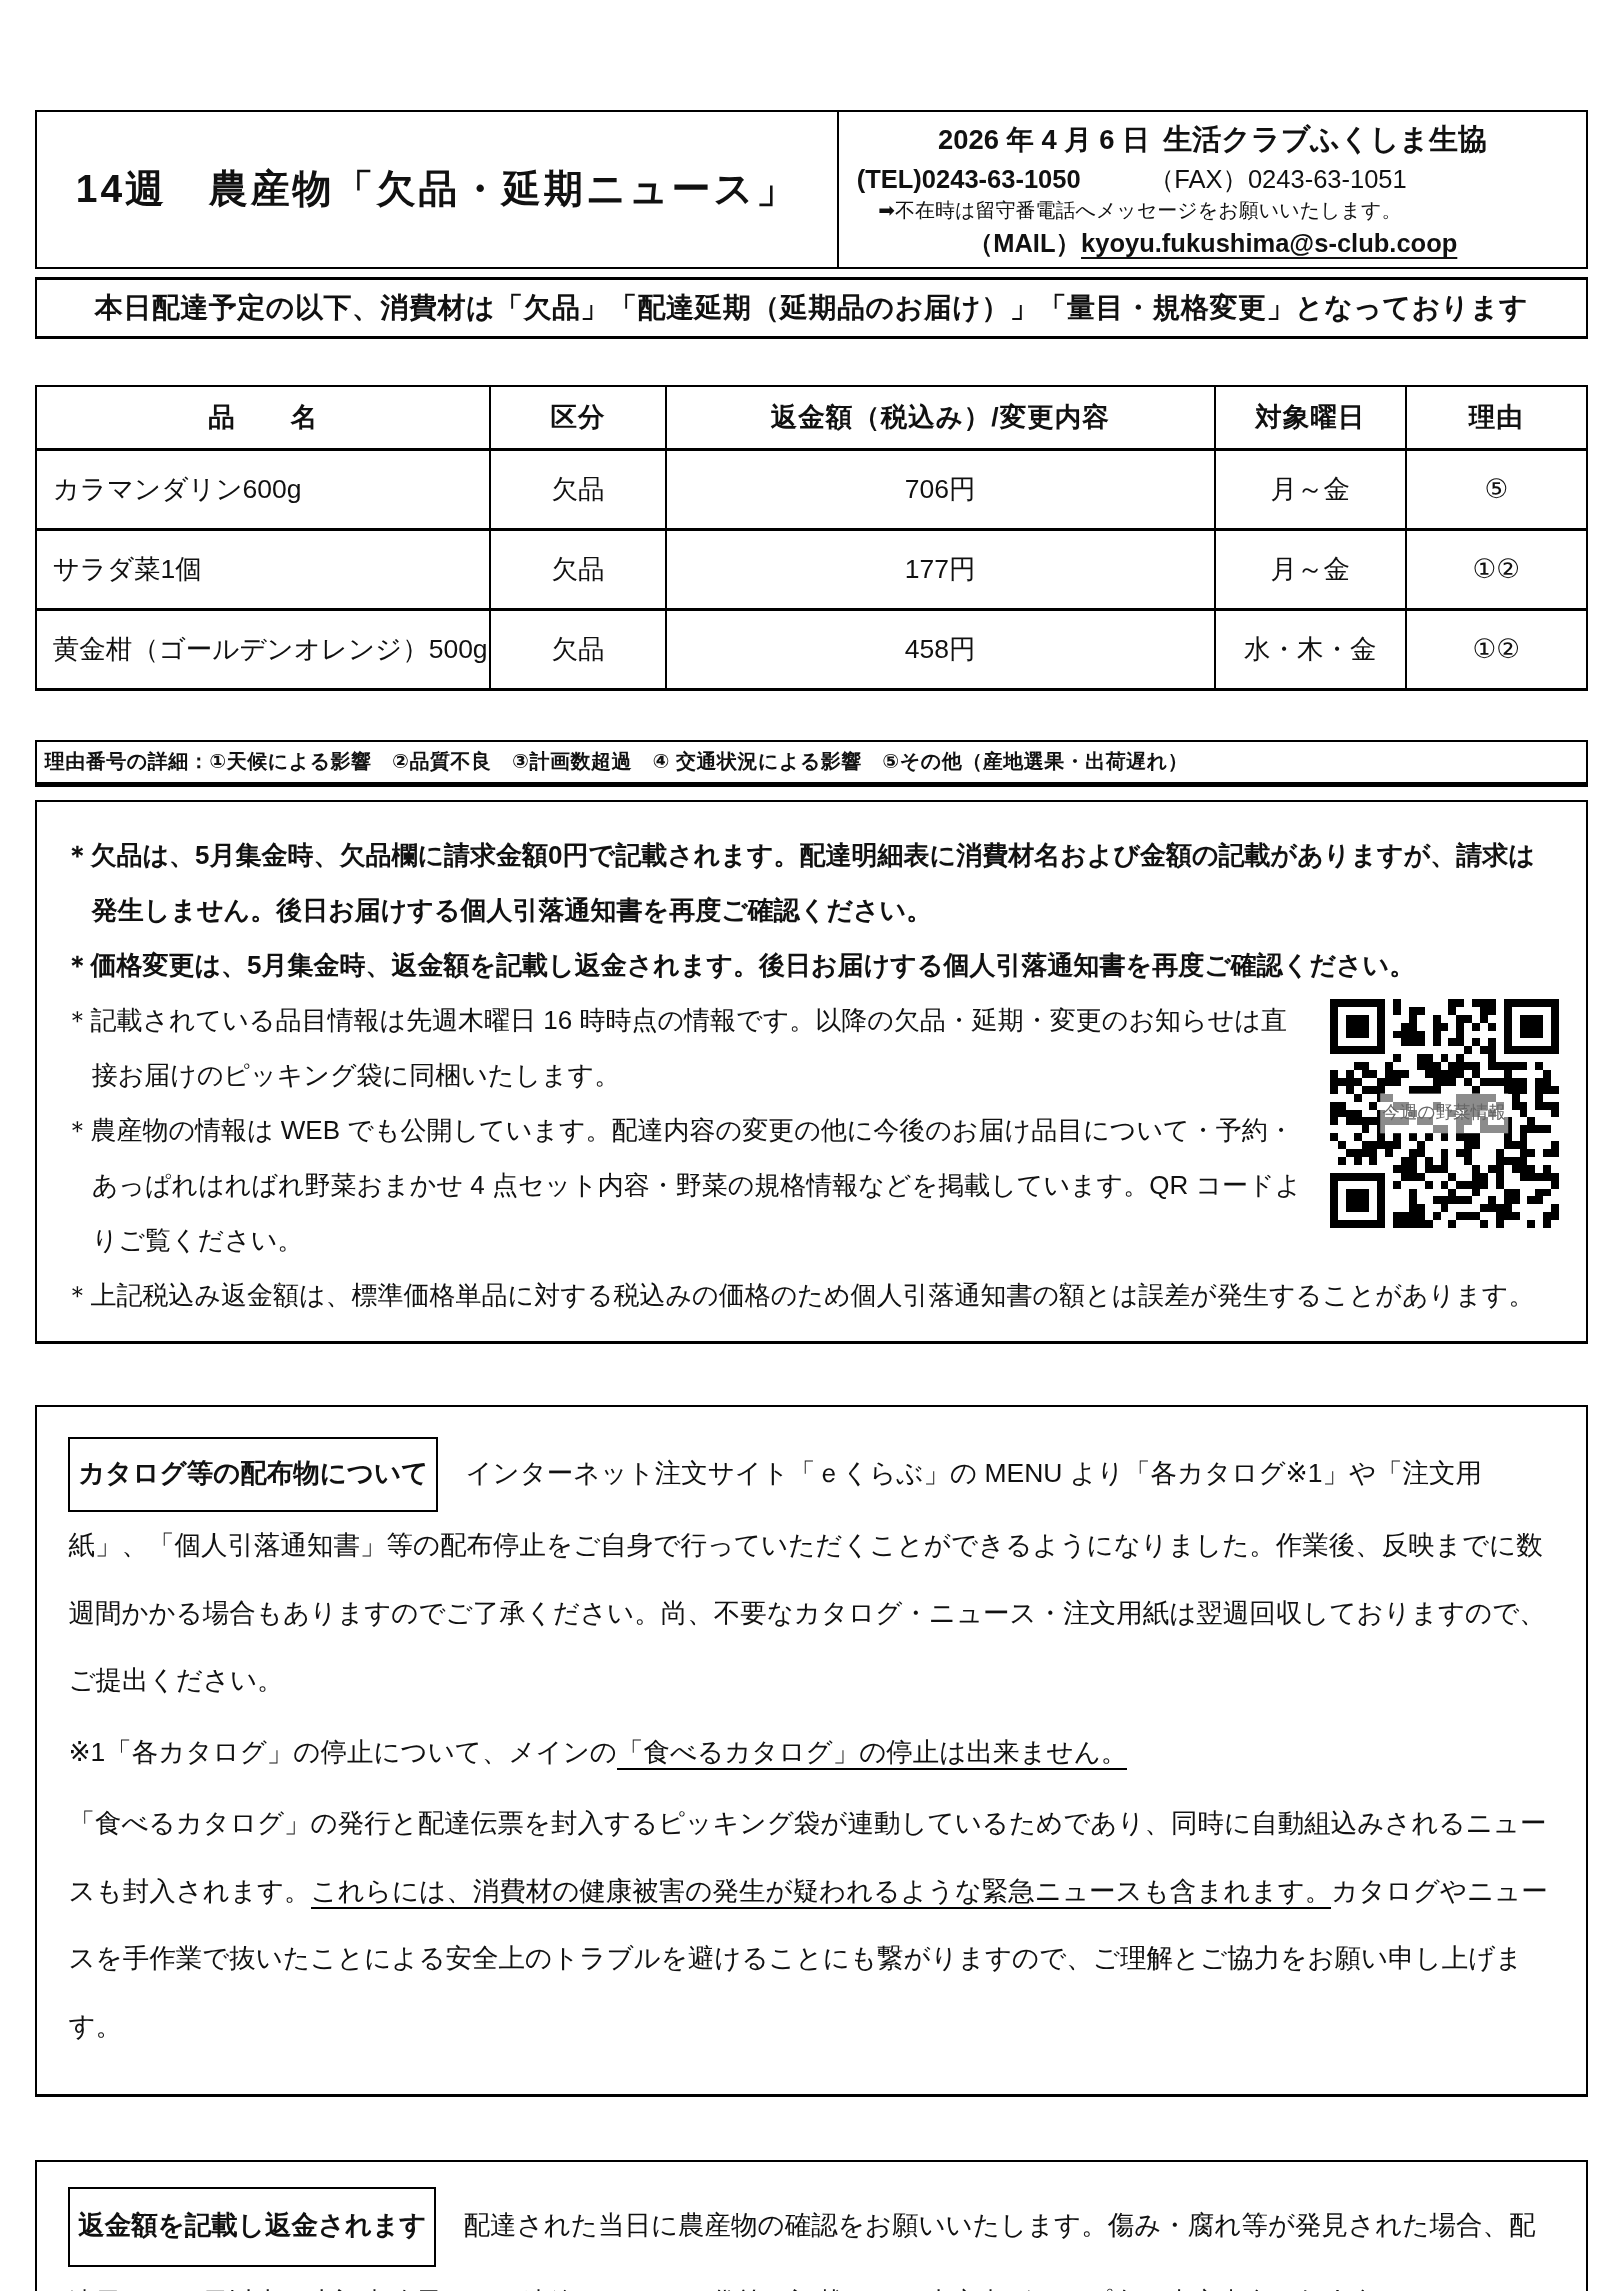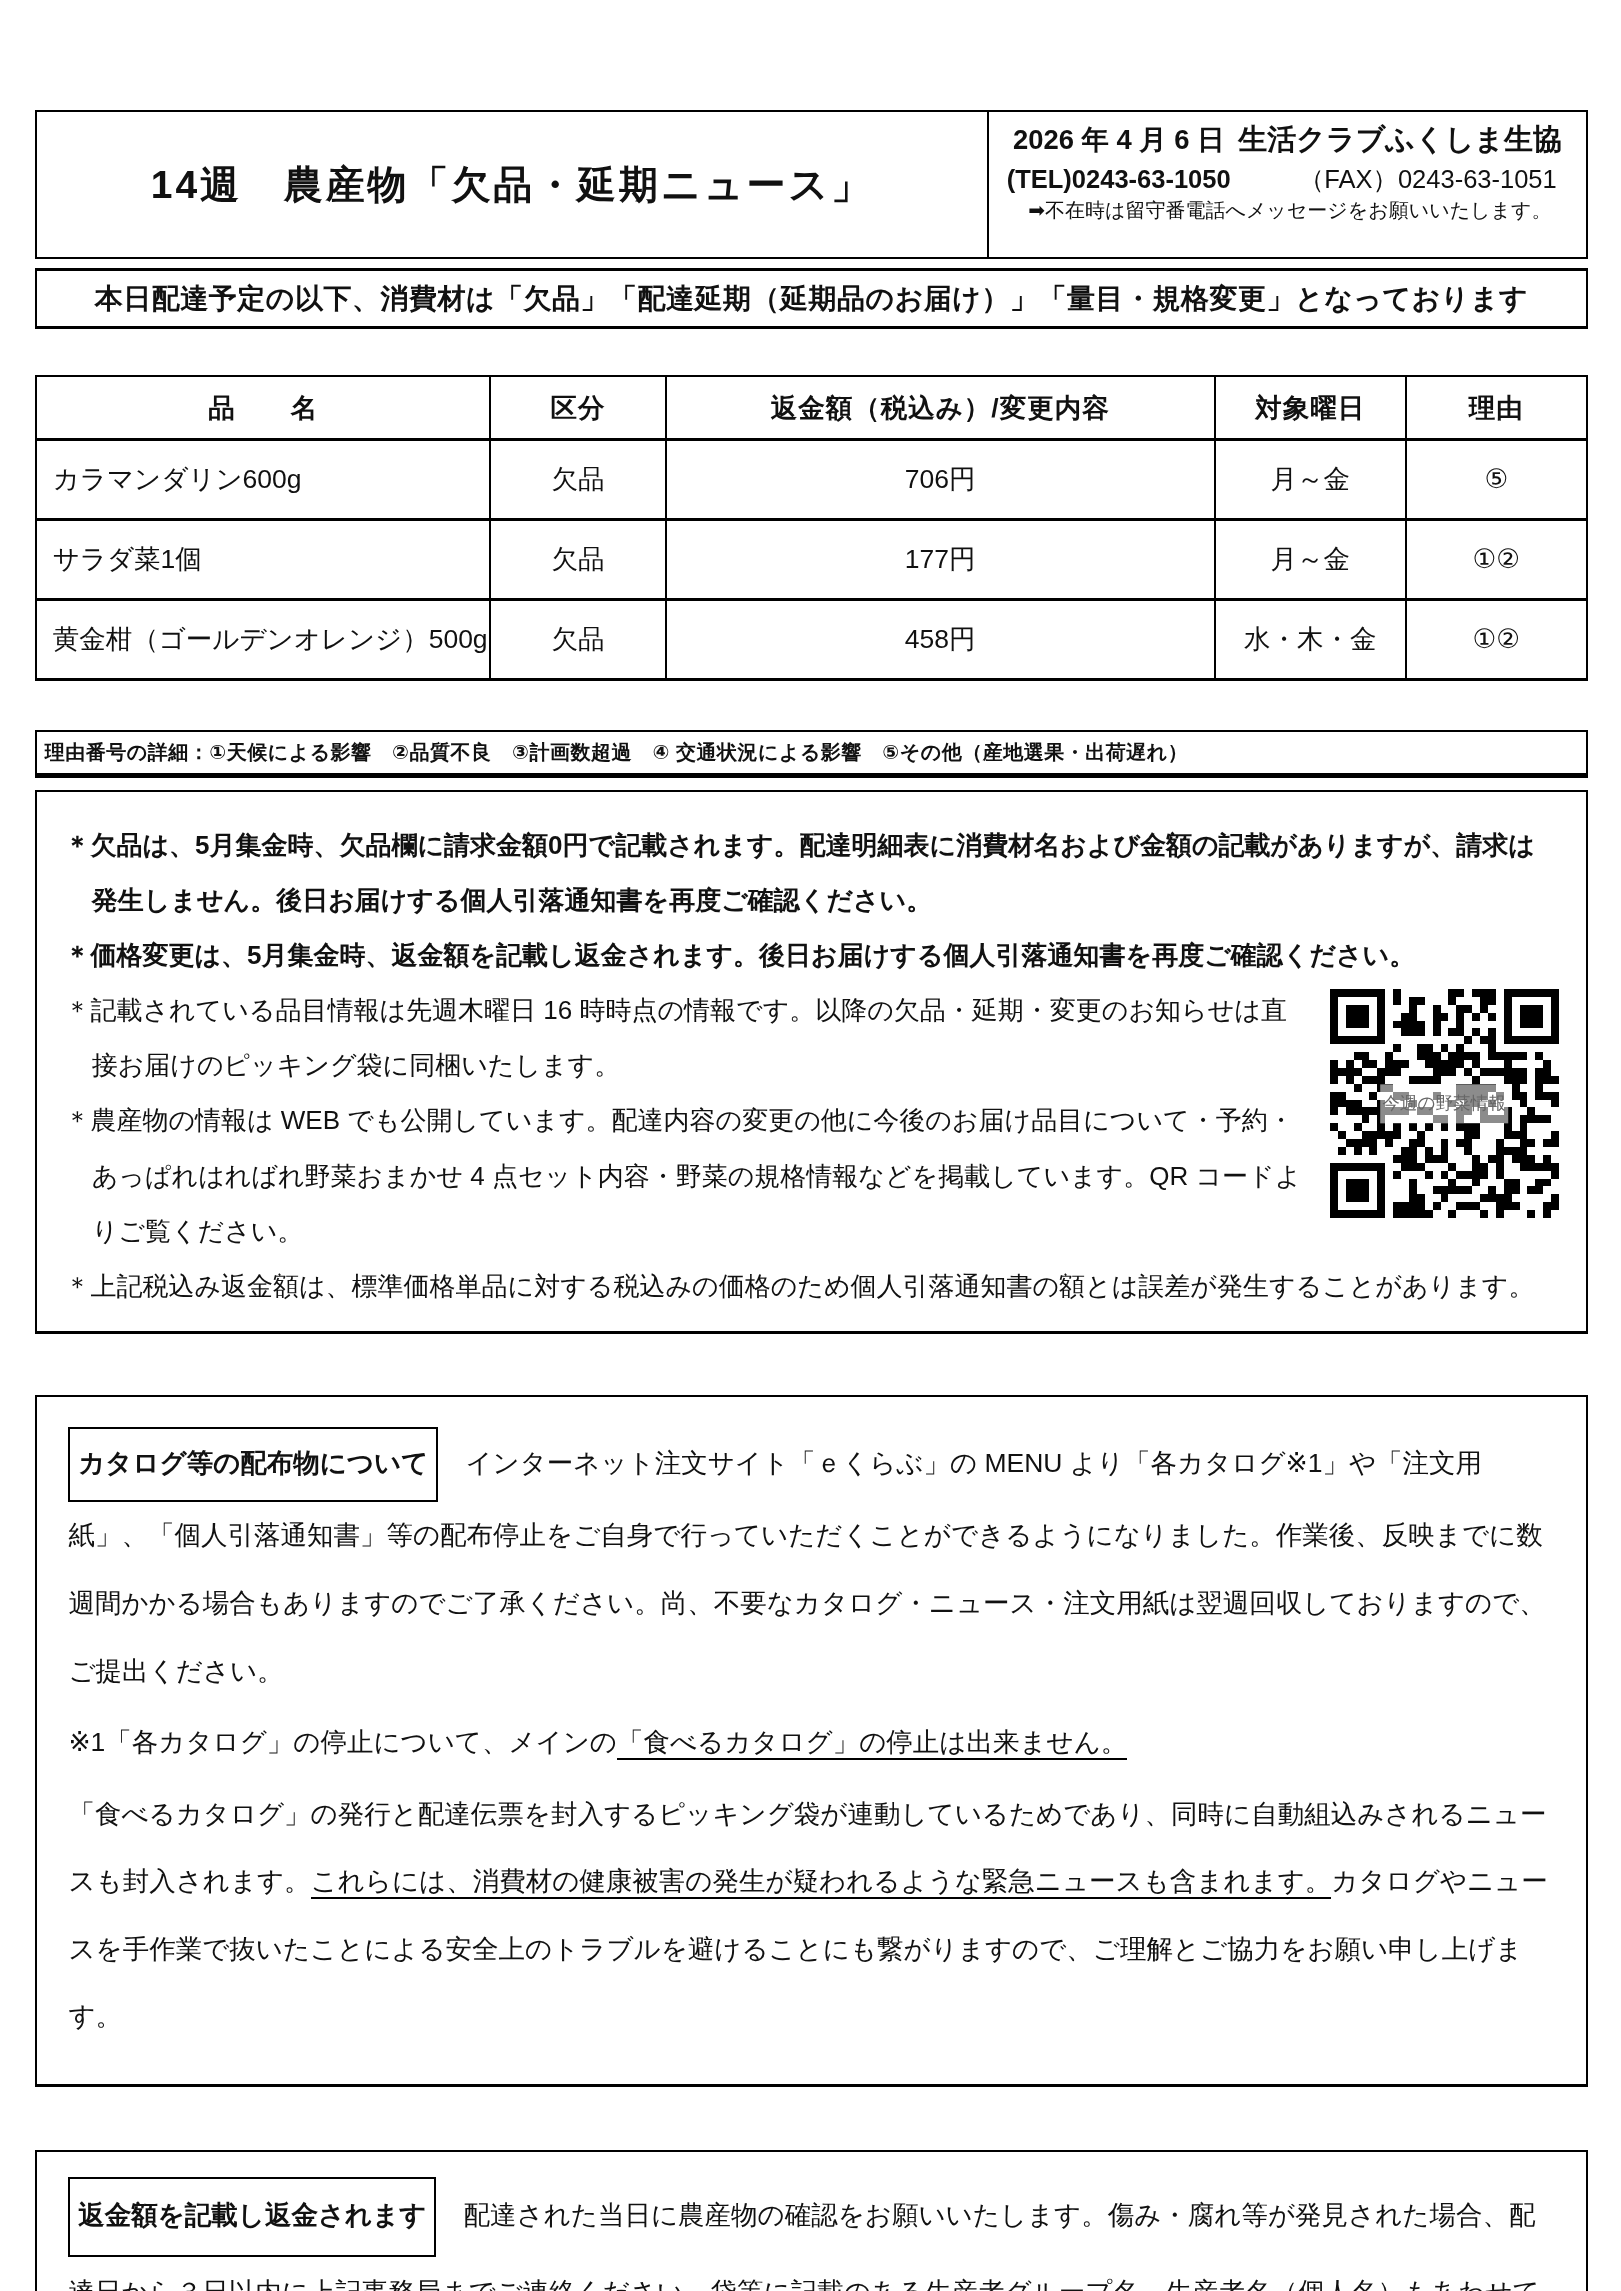--- a/index.html
+++ b/index.html
@@ -4,21 +4,21 @@
 <style>
   * { box-sizing: border-box; }
   html,body { margin:0; padding:0; background:#e8e8e8; }
   body { font-family:"Liberation Sans","DejaVu Sans",sans-serif; color:#111; }
   .page {
     position:relative; width:1621px; height:2292px; margin:0 auto; background:#ffffff;
     padding:110px 33px 0 35px; overflow:hidden;
   }
   
   .header-box { display:flex; border:2.9px solid #000; min-height:149px; }
-  .header-left { width:952px; border-right:2.9px solid #000; display:flex; align-items:center; justify-content:center; }
+  .header-left { width:802px; border-right:2.9px solid #000; display:flex; align-items:center; justify-content:center; }
   .doc-title { font-size:39px; font-weight:700; letter-spacing:2.9px; }
   .header-right { flex:1; padding:7.8px 11.8px 5.9px; text-align:center; }
   .hdr-line1 { font-size:27.4px; font-weight:600; white-space:nowrap; }
   .hdr-org { font-size:29px; font-weight:700; margin-left:13.7px; }
   .hdr-line2 { font-size:25.5px; margin-top:2px; white-space:nowrap; text-align:left; padding-left:5.9px; }
   .hdr-tel { font-weight:700; }
   .hdr-fax { font-weight:400; margin-left:61px; }
   .hdr-line3 { font-size:20px; text-align:left; padding-left:27.4px; margin-top:0; }
   .hdr-line4 { font-size:25.5px; font-weight:700; margin-top:2px; }
   .hdr-mail-addr { text-decoration:underline; text-underline-offset:4.9px; }
@@ -67,20 +67,23 @@
     <div class="header-right">
       <div class="hdr-line1">
         <span>2026 年 4 月 6 日</span><span class="hdr-org">生活クラブふくしま生協</span>
       </div>
       <div class="hdr-line2">
         <span class="hdr-tel">(TEL)0243-63-1050</span>
         <span class="hdr-fax">（FAX）0243-63-1051</span>
       </div>
       <div class="hdr-line3">
         <span>➡</span><span>不在時は留守番電話へメッセージをお願いいたします。</span>
+      </div>
+      <div class="hdr-line4">
+        <span>（MAIL）</span><span class="hdr-mail-addr">kyoyu.fukushima@s-club.coop</span>
       </div>
     </div>
   </div>
 
   <div class="notice-bar">本日配達予定の以下、消費材は「欠品」「配達延期（延期品のお届け）」「量目・規格変更」となっております</div>
 
   <table class="items-table">
     <colgroup>
       <col style="width:29.3%">
         <col style="width:11.3%">

